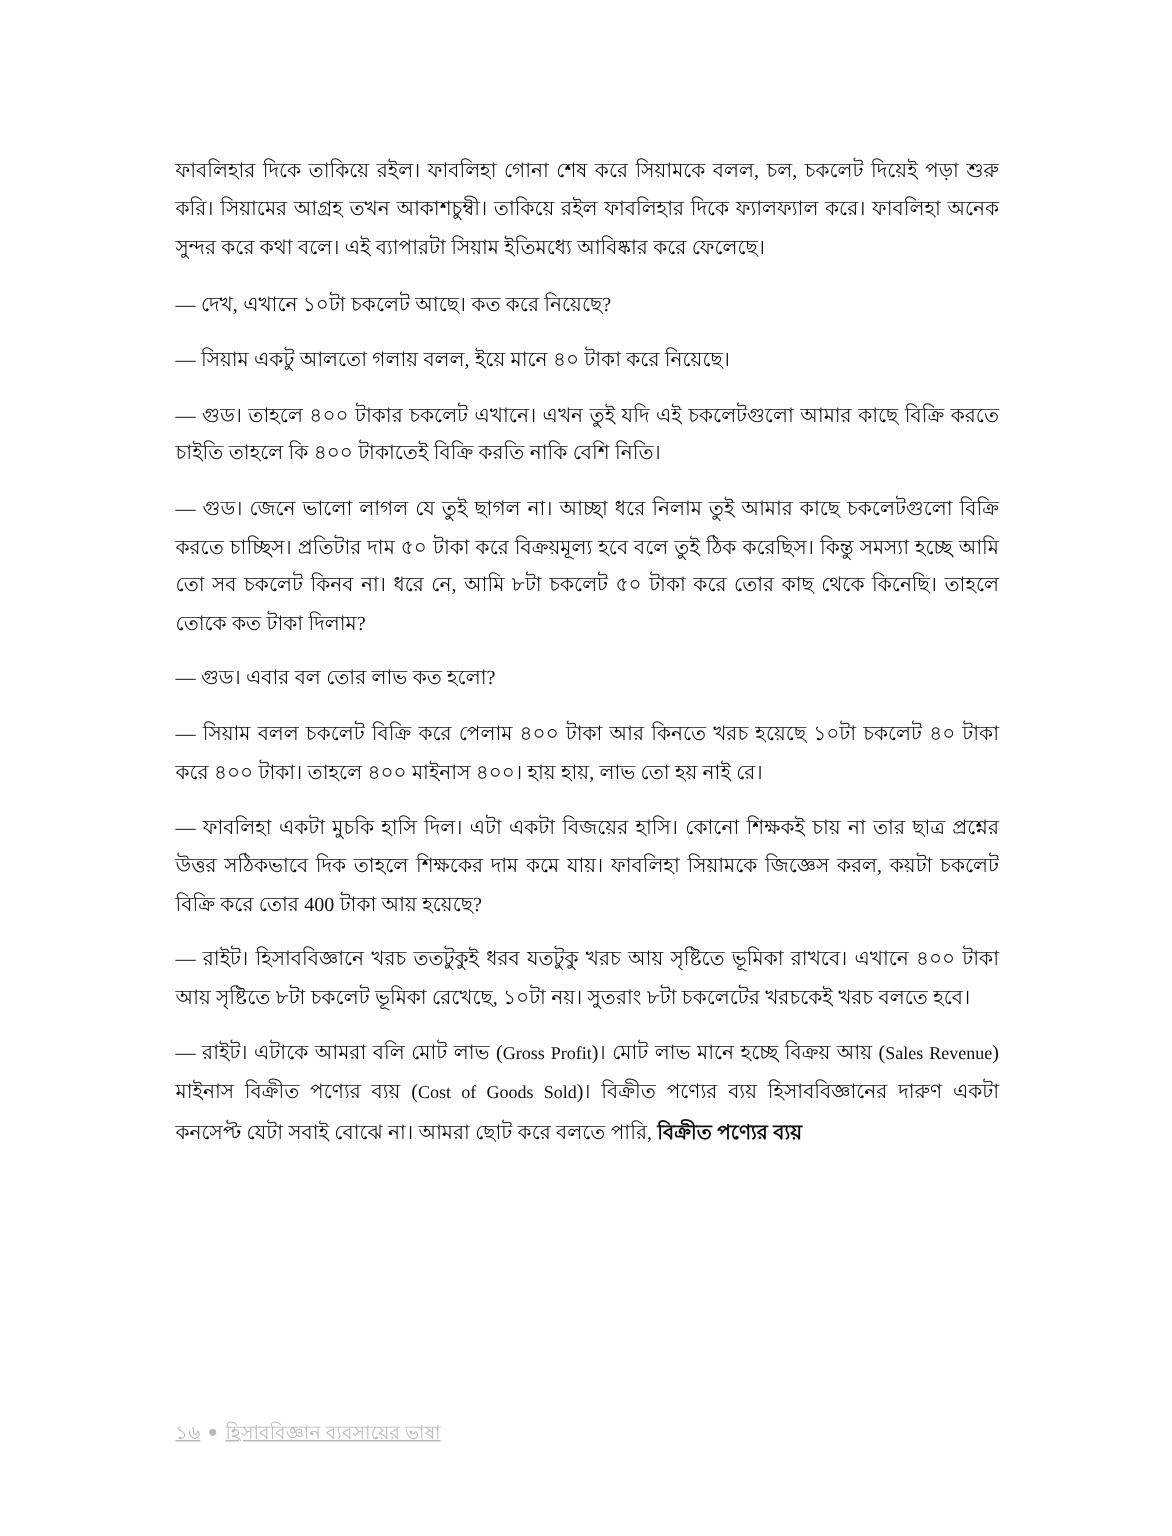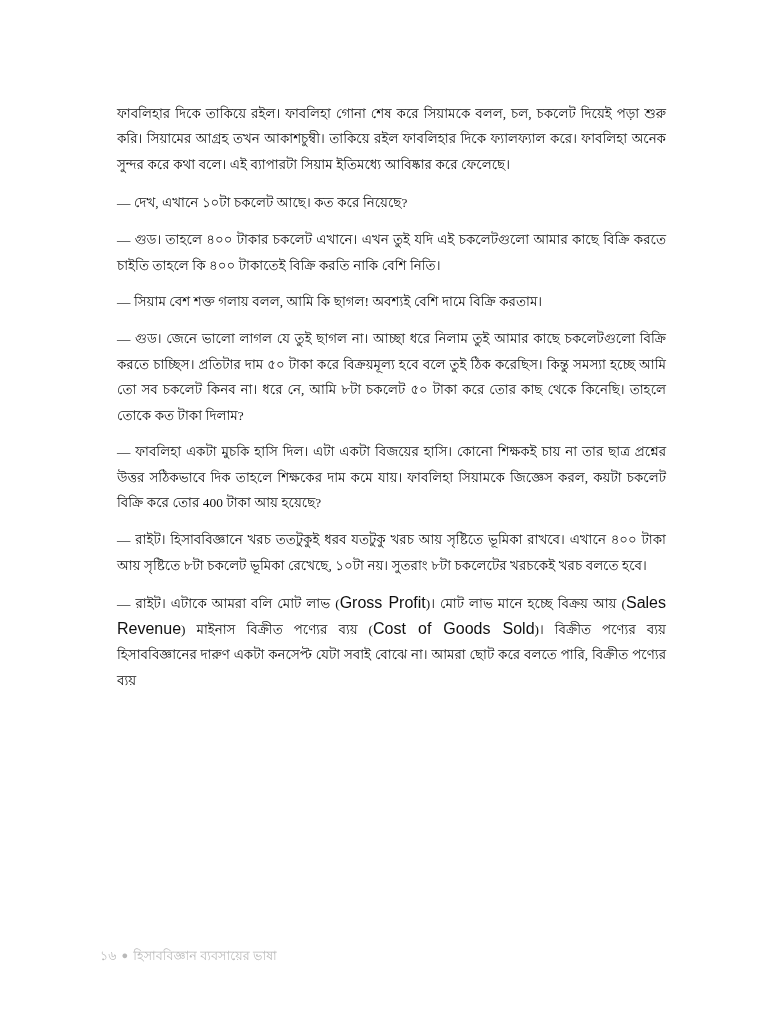--- a/index.html
+++ b/index.html
@@ -45,38 +45,39 @@
 
   .para:last-child {
     margin-bottom: 0;
   }
 
   .para.first {
     margin-bottom: 13px;
   }
 
   .bold {
-    font-weight: normal;
+    font-weight: bold;
     margin-top: 37px;
   }
 
   .latin {
-    font-family: Liberation Sans, sans-serif;
-    font-size: 16px;
+    font-family: Liberation Serif, serif;
+    font-size: 12px;
   }
 
   .footer {
     position: absolute;
-    left: 100px;
+    left: 117px;
     top: 946px;
     font-size: 12.6px;
     line-height: 18px;
     color: #b9b9b9;
     white-space: nowrap;
     letter-spacing: 0.1px;
+    text-decoration: underline;
   }
 
   .footer-bullet {
     display: inline-block;
     margin: 0 5px;
     color: #b9b9b9;
     font-size: 11px;
     vertical-align: 1px;
   }
 </style>
@@ -84,29 +85,31 @@
 <body>
 
 <div class="page">
 
   <div class="content">
 
     <p class="para first">ফাবলিহার দিকে তাকিয়ে রইল। ফাবলিহা গোনা শেষ করে সিয়ামকে বলল, চল, চকলেট দিয়েই পড়া শুরু করি। সিয়ামের আগ্রহ তখন আকাশচুম্বী। তাকিয়ে রইল ফাবলিহার দিকে ফ্যালফ্যাল করে। ফাবলিহা অনেক সুন্দর করে কথা বলে। এই ব্যাপারটা সিয়াম ইতিমধ্যে আবিষ্কার করে ফেলেছে।</p>
 
     <p class="para">— দেখ, এখানে ১০টা চকলেট আছে। কত করে নিয়েছে?</p>
 
+    <p class="para">— সিয়াম একটু আলতো গলায় বলল, ইয়ে মানে ৪০ টাকা করে নিয়েছে।</p>
 
     <p class="para">— গুড। তাহলে ৪০০ টাকার চকলেট এখানে। এখন তুই যদি এই চকলেটগুলো আমার কাছে বিক্রি করতে চাইতি তাহলে কি ৪০০ টাকাতেই বিক্রি করতি নাকি বেশি নিতি।</p>
 
-    <p class="para">— সিয়াম বেশ শক্ত গলায় বলল, আমি কি ছাগল! অবশ্যই বেশি দামে বিক্রি করতাম।</p>
 
     <p class="para">— গুড। জেনে ভালো লাগল যে তুই ছাগল না। আচ্ছা ধরে নিলাম তুই আমার কাছে চকলেটগুলো বিক্রি করতে চাচ্ছিস। প্রতিটার দাম ৫০ টাকা করে বিক্রয়মূল্য হবে বলে তুই ঠিক করেছিস। কিন্তু সমস্যা হচ্ছে আমি তো সব চকলেট কিনব না। ধরে নে, আমি ৮টা চকলেট ৫০ টাকা করে তোর কাছ থেকে কিনেছি। তাহলে তোকে কত টাকা দিলাম?</p>
 
 
+    <p class="para">— গুড। এবার বল তোর লাভ কত হলো?</p>
 
+    <p class="para">— সিয়াম বলল চকলেট বিক্রি করে পেলাম ৪০০ টাকা আর কিনতে খরচ হয়েছে ১০টা চকলেট ৪০ টাকা করে ৪০০ টাকা। তাহলে ৪০০ মাইনাস ৪০০। হায় হায়, লাভ তো হয় নাই রে।</p>
 
     <p class="para">— ফাবলিহা একটা মুচকি হাসি দিল। এটা একটা বিজয়ের হাসি। কোনো শিক্ষকই চায় না তার ছাত্র প্রশ্নের উত্তর সঠিকভাবে দিক   তাহলে শিক্ষকের দাম কমে যায়। ফাবলিহা সিয়ামকে জিজ্ঞেস করল, কয়টা চকলেট বিক্রি করে তোর 400 টাকা আয় হয়েছে?</p>
 
 
 
 
     <p class="para">— রাইট। হিসাববিজ্ঞানে খরচ ততটুকুই ধরব যতটুকু খরচ আয় সৃষ্টিতে ভূমিকা রাখবে। এখানে ৪০০ টাকা আয় সৃষ্টিতে ৮টা চকলেট ভূমিকা রেখেছে, ১০টা নয়। সুতরাং ৮টা চকলেটের খরচকেই খরচ বলতে হবে।</p>
 
 
     <p class="para"><span>— রাইট। এটাকে আমরা বলি মোট লাভ (</span><span class="latin">Gross Profit</span><span>)। মোট লাভ মানে হচ্ছে বিক্রয় আয় (</span><span class="latin">Sales Revenue</span><span>) মাইনাস বিক্রীত পণ্যের ব্যয় (</span><span class="latin">Cost of Goods Sold</span><span>)। বিক্রীত পণ্যের ব্যয় হিসাববিজ্ঞানের দারুণ একটা কনসেপ্ট যেটা সবাই বোঝে না। আমরা ছোট করে বলতে পারি, </span><span class="bold">বিক্রীত পণ্যের ব্যয়</span></p>

